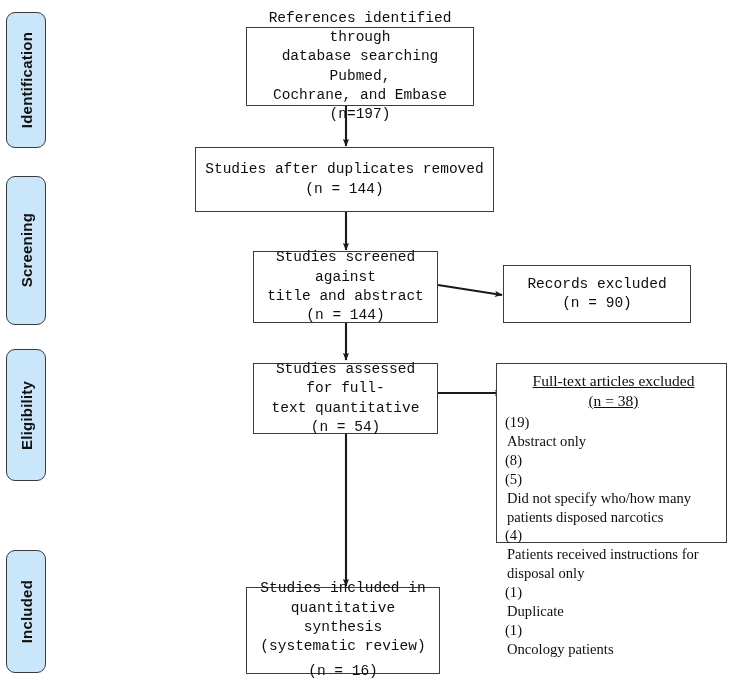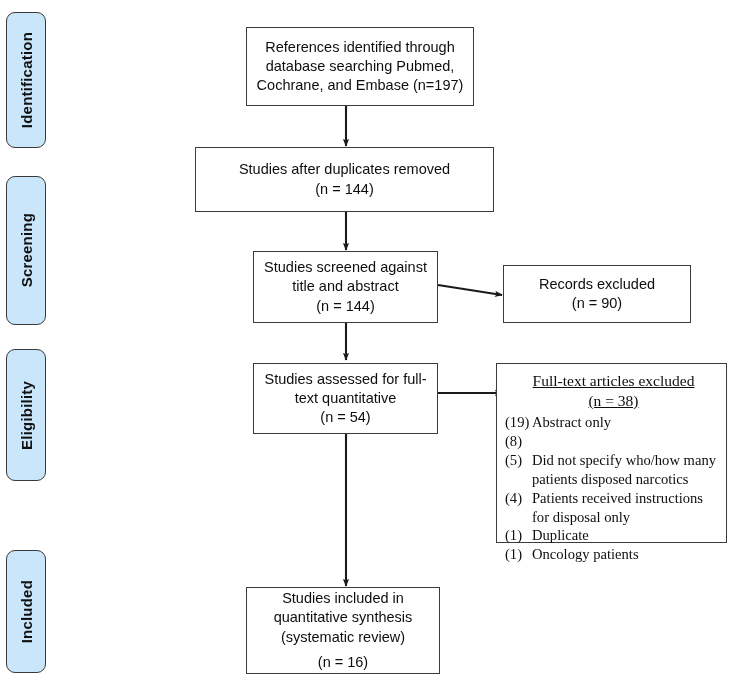--- a/index.html
+++ b/index.html
@@ -44,21 +44,21 @@
   .box {
     position: absolute;
     background: #ffffff;
     border: 1.7px solid #3c3c3c;
     display: flex;
     align-items: center;
     justify-content: center;
     text-align: center;
   }
   .box .box-text {
-    font-family: Liberation Sans, sans-serif;
+    font-family: Liberation Mono, monospace;
     font-size: 14.5px;
     line-height: 1.33;
     color: #0e0e0e;
     padding: 0 8px;
   }
 
   
   .excl-box {
     position: absolute;
     background: #ffffff;
@@ -77,20 +77,21 @@
     margin-top: 2px;
     font-family: "Liberation Serif", serif;
     font-size: 14.6px;
     line-height: 1.30;
     color: #0e0e0e;
   }
   .excl-item {
     display: flex;
     align-items: flex-start;
     margin-bottom: 0px;
+    flex-direction: column;
   }
   .excl-num {
     flex: 0 0 auto;
     min-width: 25px;
     white-space: nowrap;
   }
   .excl-txt {
     flex: 1 1 auto;
     padding-left: 2px;
   }

